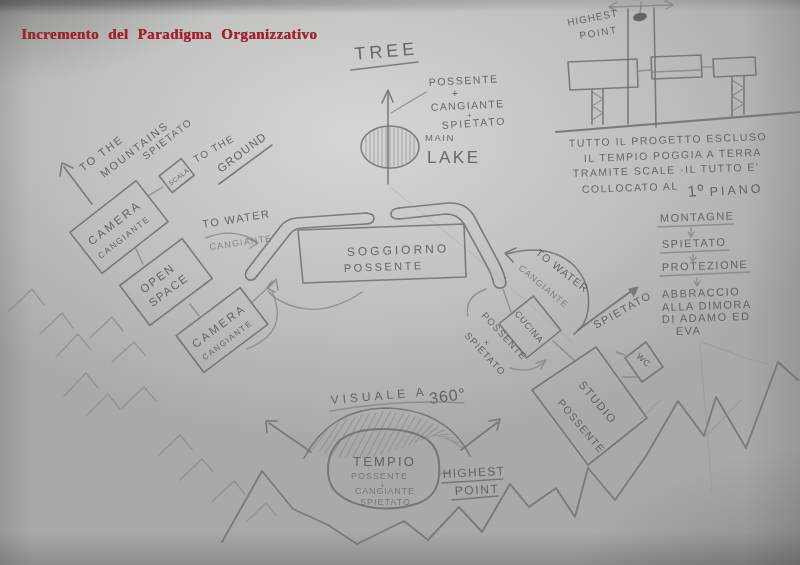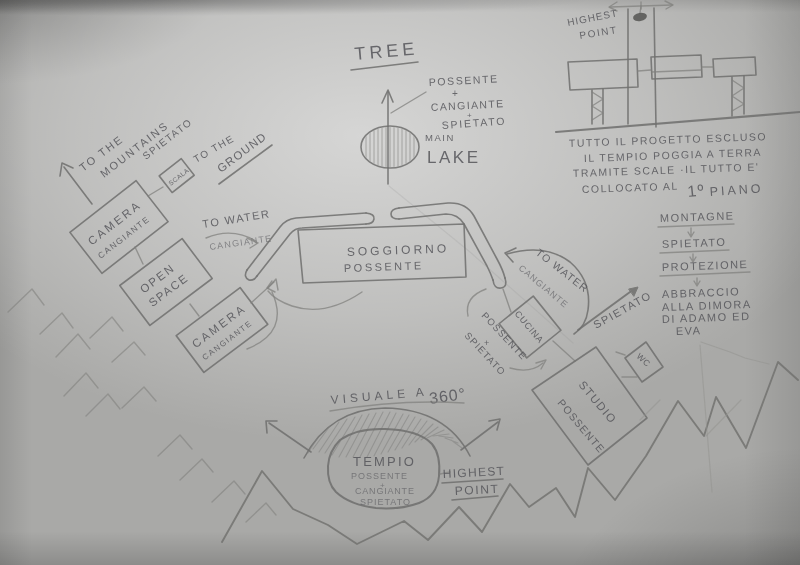--- a/index.html
+++ b/index.html
@@ -22,20 +22,21 @@
 .pen{stroke:#6f6f6d;stroke-width:1.6;fill:none;stroke-linecap:round;stroke-linejoin:round;opacity:.85;}
 .pen2{stroke:#82827f;stroke-width:1.4;fill:none;stroke-linecap:round;stroke-linejoin:round;opacity:.75;}
 .faint{stroke:#93938f;stroke-width:1.2;fill:none;stroke-linecap:round;opacity:.55;}
 .t{opacity:.85;}
 .tl{opacity:.6;}
 </style>
 </head>
 <body>
 <div class="page">
 
+<div class="title">Incremento del Paradigma Organizzativo</div>
 <svg width="800" height="565" viewBox="0 0 800 565" style="position:absolute;left:0;top:0;filter:blur(0.5px)">
 <defs>
 <clipPath id="lakeclip">
           <ellipse cx="390" cy="147" rx="28" ry="20"></ellipse>
         </clipPath>
 </defs>
 
 <path class="faint" style="opacity:.2" d="M389,186 L470,252 L573,343"></path>
 
 <g>

